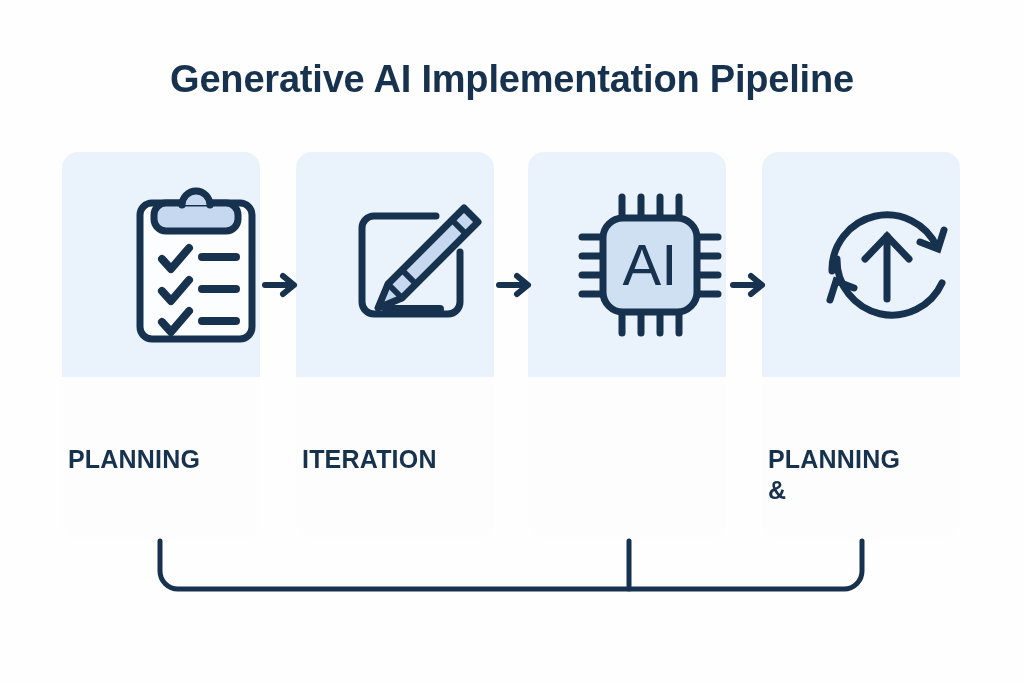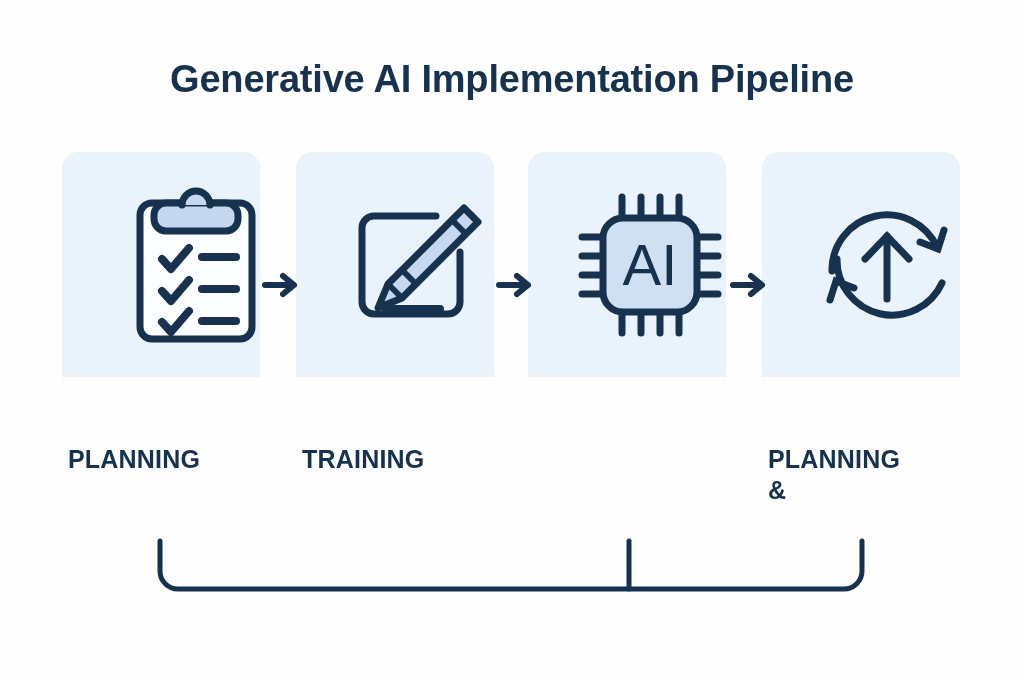--- a/index.html
+++ b/index.html
@@ -150,21 +150,21 @@
         <svg width="150" height="150" viewBox="0 0 150 150" fill="none">
           <path d="M92 26 H30 a12 12 0 0 0 -12 12 v74 a12 12 0 0 0 12 12 h74 a12 12 0 0 0 12 -12 V62" stroke="#17324e" stroke-width="7" stroke-linecap="round" fill="none"></path>
           <path d="M120 18 l14 14 -76 76 -24 10 10 -24 z" fill="#c5d8ef" stroke="#17324e" stroke-width="7" stroke-linejoin="round"></path>
           <path d="M108 30 l14 14" stroke="#17324e" stroke-width="6" stroke-linecap="round"></path>
           <path d="M58 80 l14 14" stroke="#17324e" stroke-width="6" stroke-linecap="round"></path>
           <path d="M44 94 l14 14" stroke="#17324e" stroke-width="6" stroke-linecap="round"></path>
           <line x1="42" y1="119" x2="96" y2="119" stroke="#17324e" stroke-width="8" stroke-linecap="round"></line>
         </svg>
       </div>
       <div class="card-label">
-        <div>TRAINING</div>
+        <div>ITERATION</div>
       </div>
     </div>
 
     <div class="card" id="card-2">
       <div class="card-top"></div>
       <div class="card-bottom"></div>
       <div class="card-icon">
         <svg width="152" height="152" viewBox="0 0 152 152" fill="none">
           <g stroke="#17324e" stroke-width="7" stroke-linecap="round">
             <line x1="48" y1="8" x2="48" y2="32"></line>

